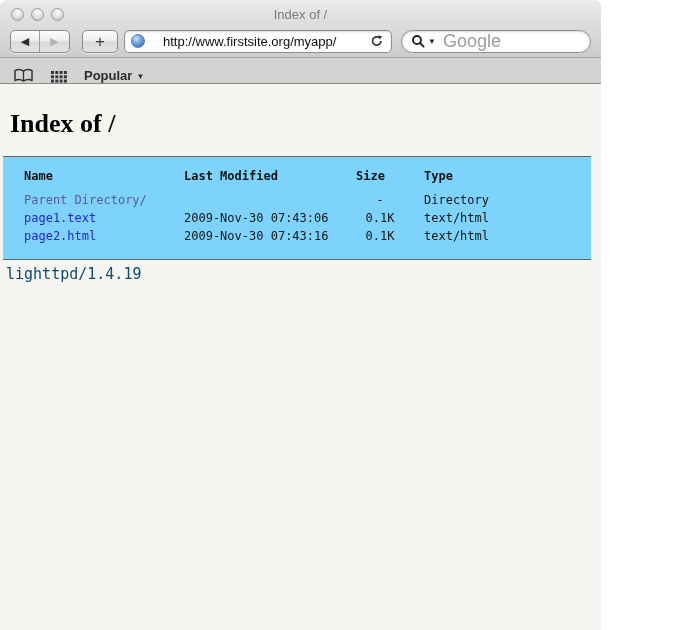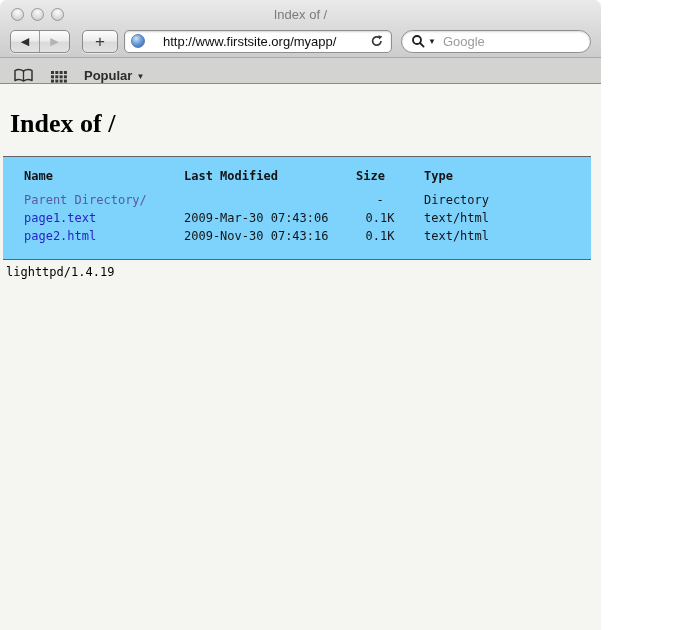--- a/index.html
+++ b/index.html
@@ -58,21 +58,21 @@
   }
   .url-text{flex:1;font-size:13px;color:#0d0d0d;white-space:nowrap;overflow:hidden;}
   .reload-btn{display:flex;align-items:center;}
   .search-field{
     width:190px;height:23px;margin-left:9px;
     background:#ffffff;border:1px solid #8f8f8f;border-radius:12px;
     box-shadow:inset 0 1px 2px rgba(0,0,0,.15);
     display:flex;align-items:center;padding:0 10px 0 9px;gap:3px;
   }
   .mag-caret{font-size:8px;color:#1f1f1f;}
-  .search-placeholder{font-size:13px;color:#9c9c9c;margin-left:4px;}
+  .search-placeholder{font-size:18px;color:#9c9c9c;margin-left:4px;}
   .bookmarks-bar{
     height:26px;background:#d3d3d1;border-bottom:1px solid #8b8b8b;
     display:flex;align-items:flex-end;padding-left:13px;
   }
   .bm-item{display:flex;align-items:center;margin-right:17px;}
   .popular-item{gap:4px;}
   .popular-label{font-size:13px;font-weight:bold;color:#2d2d2d;}
   .caret-down{font-size:8px;color:#2d2d2d;position:relative;top:1px;}
   
   .content{height:545px;position:relative;padding:0 10px;background:#f5f5f1;}
@@ -95,21 +95,21 @@
   table.listing th{font-weight:bold;text-align:left;padding:0 0 6px 0;}
   table.listing td{padding:0;}
   .col-name{width:160px;}
   .col-modified{width:172px;}
   .col-size{width:48px;text-align:center;}
   .col-type{padding-left:20px !important;}
   a.file-link{color:#2525c5;text-decoration:none;}
   a.file-link.visited{color:#5a5a9a;}
   .server-footer{
     font-family:"DejaVu Sans Mono","Liberation Mono",monospace;
-    font-size:12px;color:#000000;padding-top:5px;margin-left:-4px;
+    font-size:15px;color:#0c4a6e;padding-top:5px;margin-left:-4px;
   }
 </style>
 </head>
 <body>
 
 <div class="window">
 
   <div class="chrome-top">
     <div class="titlebar">
       <div class="traffic-lights">
@@ -199,21 +199,21 @@
         </thead>
         <tbody>
             <tr>
     <td class="col-name"><a class="file-link visited">Parent Directory/</a></td>
     <td class="col-modified"></td>
     <td class="col-size">-</td>
     <td class="col-type">Directory</td>
   </tr>
             <tr>
     <td class="col-name"><a class="file-link">page1.text</a></td>
-    <td class="col-modified">2009-Mar-30 07:43:06</td>
+    <td class="col-modified">2009-Nov-30 07:43:06</td>
     <td class="col-size">0.1K</td>
     <td class="col-type">text/html</td>
   </tr>
             <tr>
     <td class="col-name"><a class="file-link">page2.html</a></td>
     <td class="col-modified">2009-Nov-30 07:43:16</td>
     <td class="col-size">0.1K</td>
     <td class="col-type">text/html</td>
   </tr>
           </tbody>

